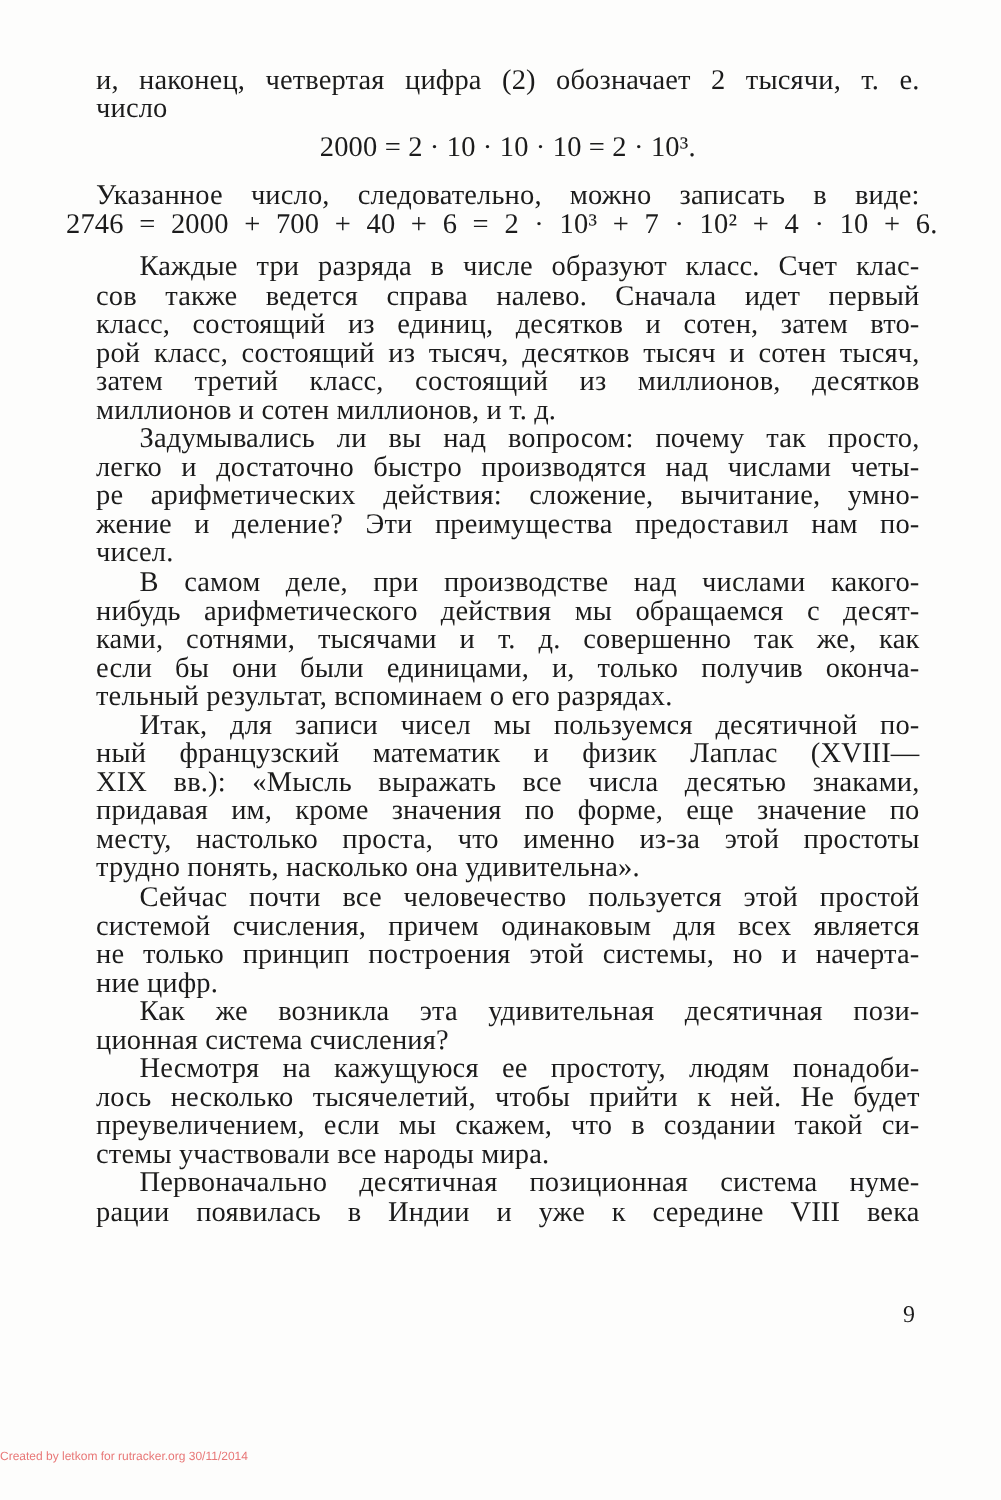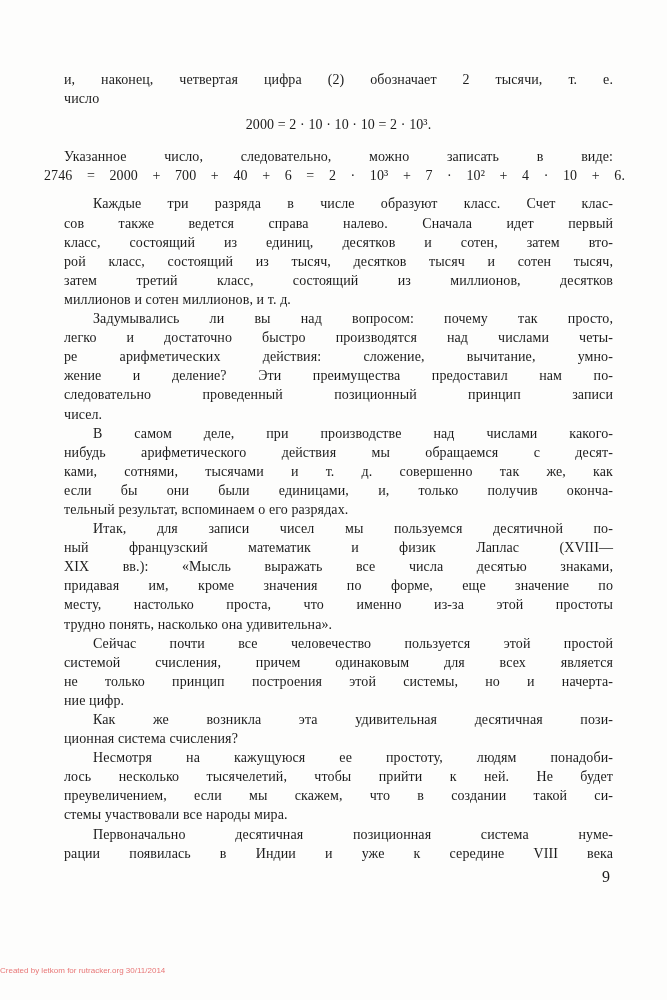--- a/index.html
+++ b/index.html
@@ -10,22 +10,22 @@
   html,body{margin:0;padding:0;}
   body{
     width:667px;height:1000px;
     background:var(--paper);
     position:relative;
     overflow:hidden;
     font-family:"Liberation Serif","DejaVu Serif",serif;
   }
   .text-block{
     position:absolute;
-    left:64px;top:70px;width:549px;
-    font-size:14px;
+    left:64px;top:44px;width:549px;
+    font-size:19px;
     line-height:19.1px;
     color:var(--ink);
     letter-spacing:0.1px;
   }
   .para{margin:0;}
   .line{
     text-align:justify;
     text-align-last:justify;
     hyphens:none;
   }
@@ -78,21 +78,20 @@
         <div class="line">класс, состоящий из единиц, десятков и сотен, затем вто-</div>
         <div class="line">рой класс, состоящий из тысяч, десятков тысяч и сотен тысяч,</div>
         <div class="line">затем третий класс, состоящий из миллионов, десятков</div>
         <div class="line last">миллионов и сотен миллионов, и т. д.</div>
       </div>
       <div class="para body">
         <div class="line first">Задумывались ли вы над вопросом: почему так просто,</div>
         <div class="line">легко и достаточно быстро производятся над числами четы-</div>
         <div class="line">ре арифметических действия: сложение, вычитание, умно-</div>
         <div class="line">жение и деление? Эти преимущества предоставил нам по-</div>
-        <div class="line">следовательно проведенный позиционный принцип записи</div>
         <div class="line last">чисел.</div>
       </div>
       <div class="para body">
         <div class="line first">В самом деле, при производстве над числами какого-</div>
         <div class="line">нибудь арифметического действия мы обращаемся с десят-</div>
         <div class="line">ками, сотнями, тысячами и т. д. совершенно так же, как</div>
         <div class="line">если бы они были единицами, и, только получив оконча-</div>
         <div class="line last">тельный результат, вспоминаем о его разрядах.</div>
       </div>
       <div class="para body">

